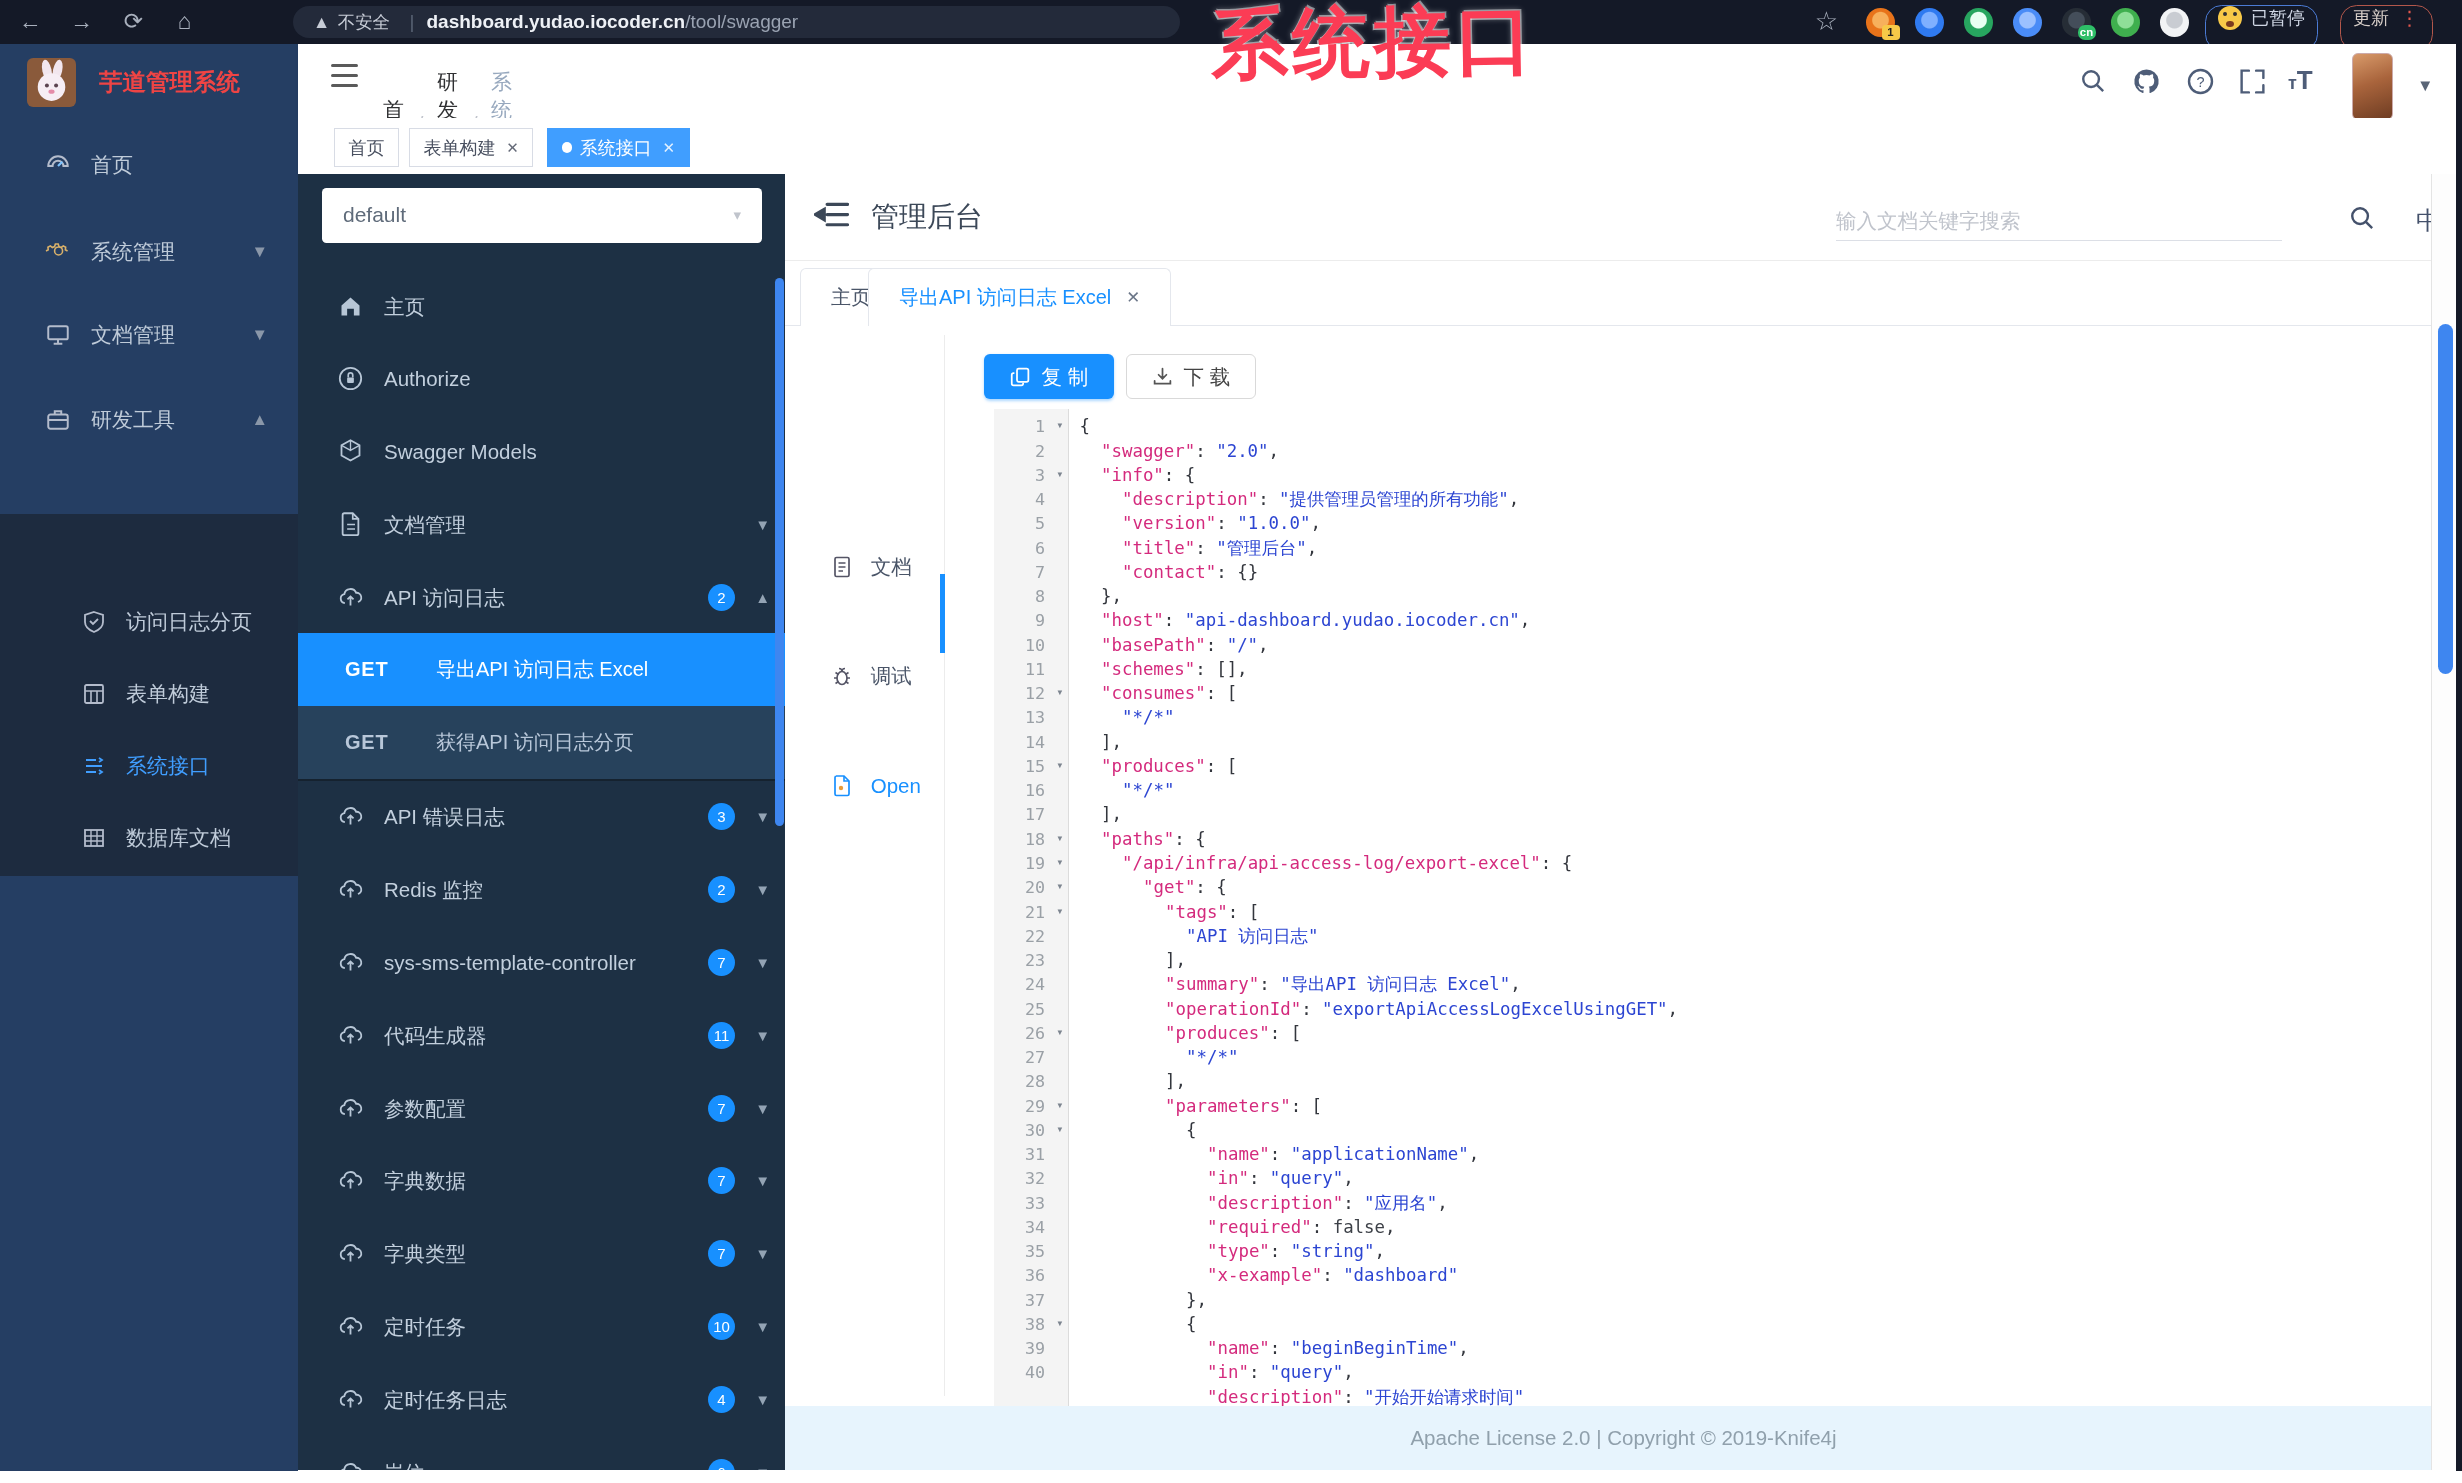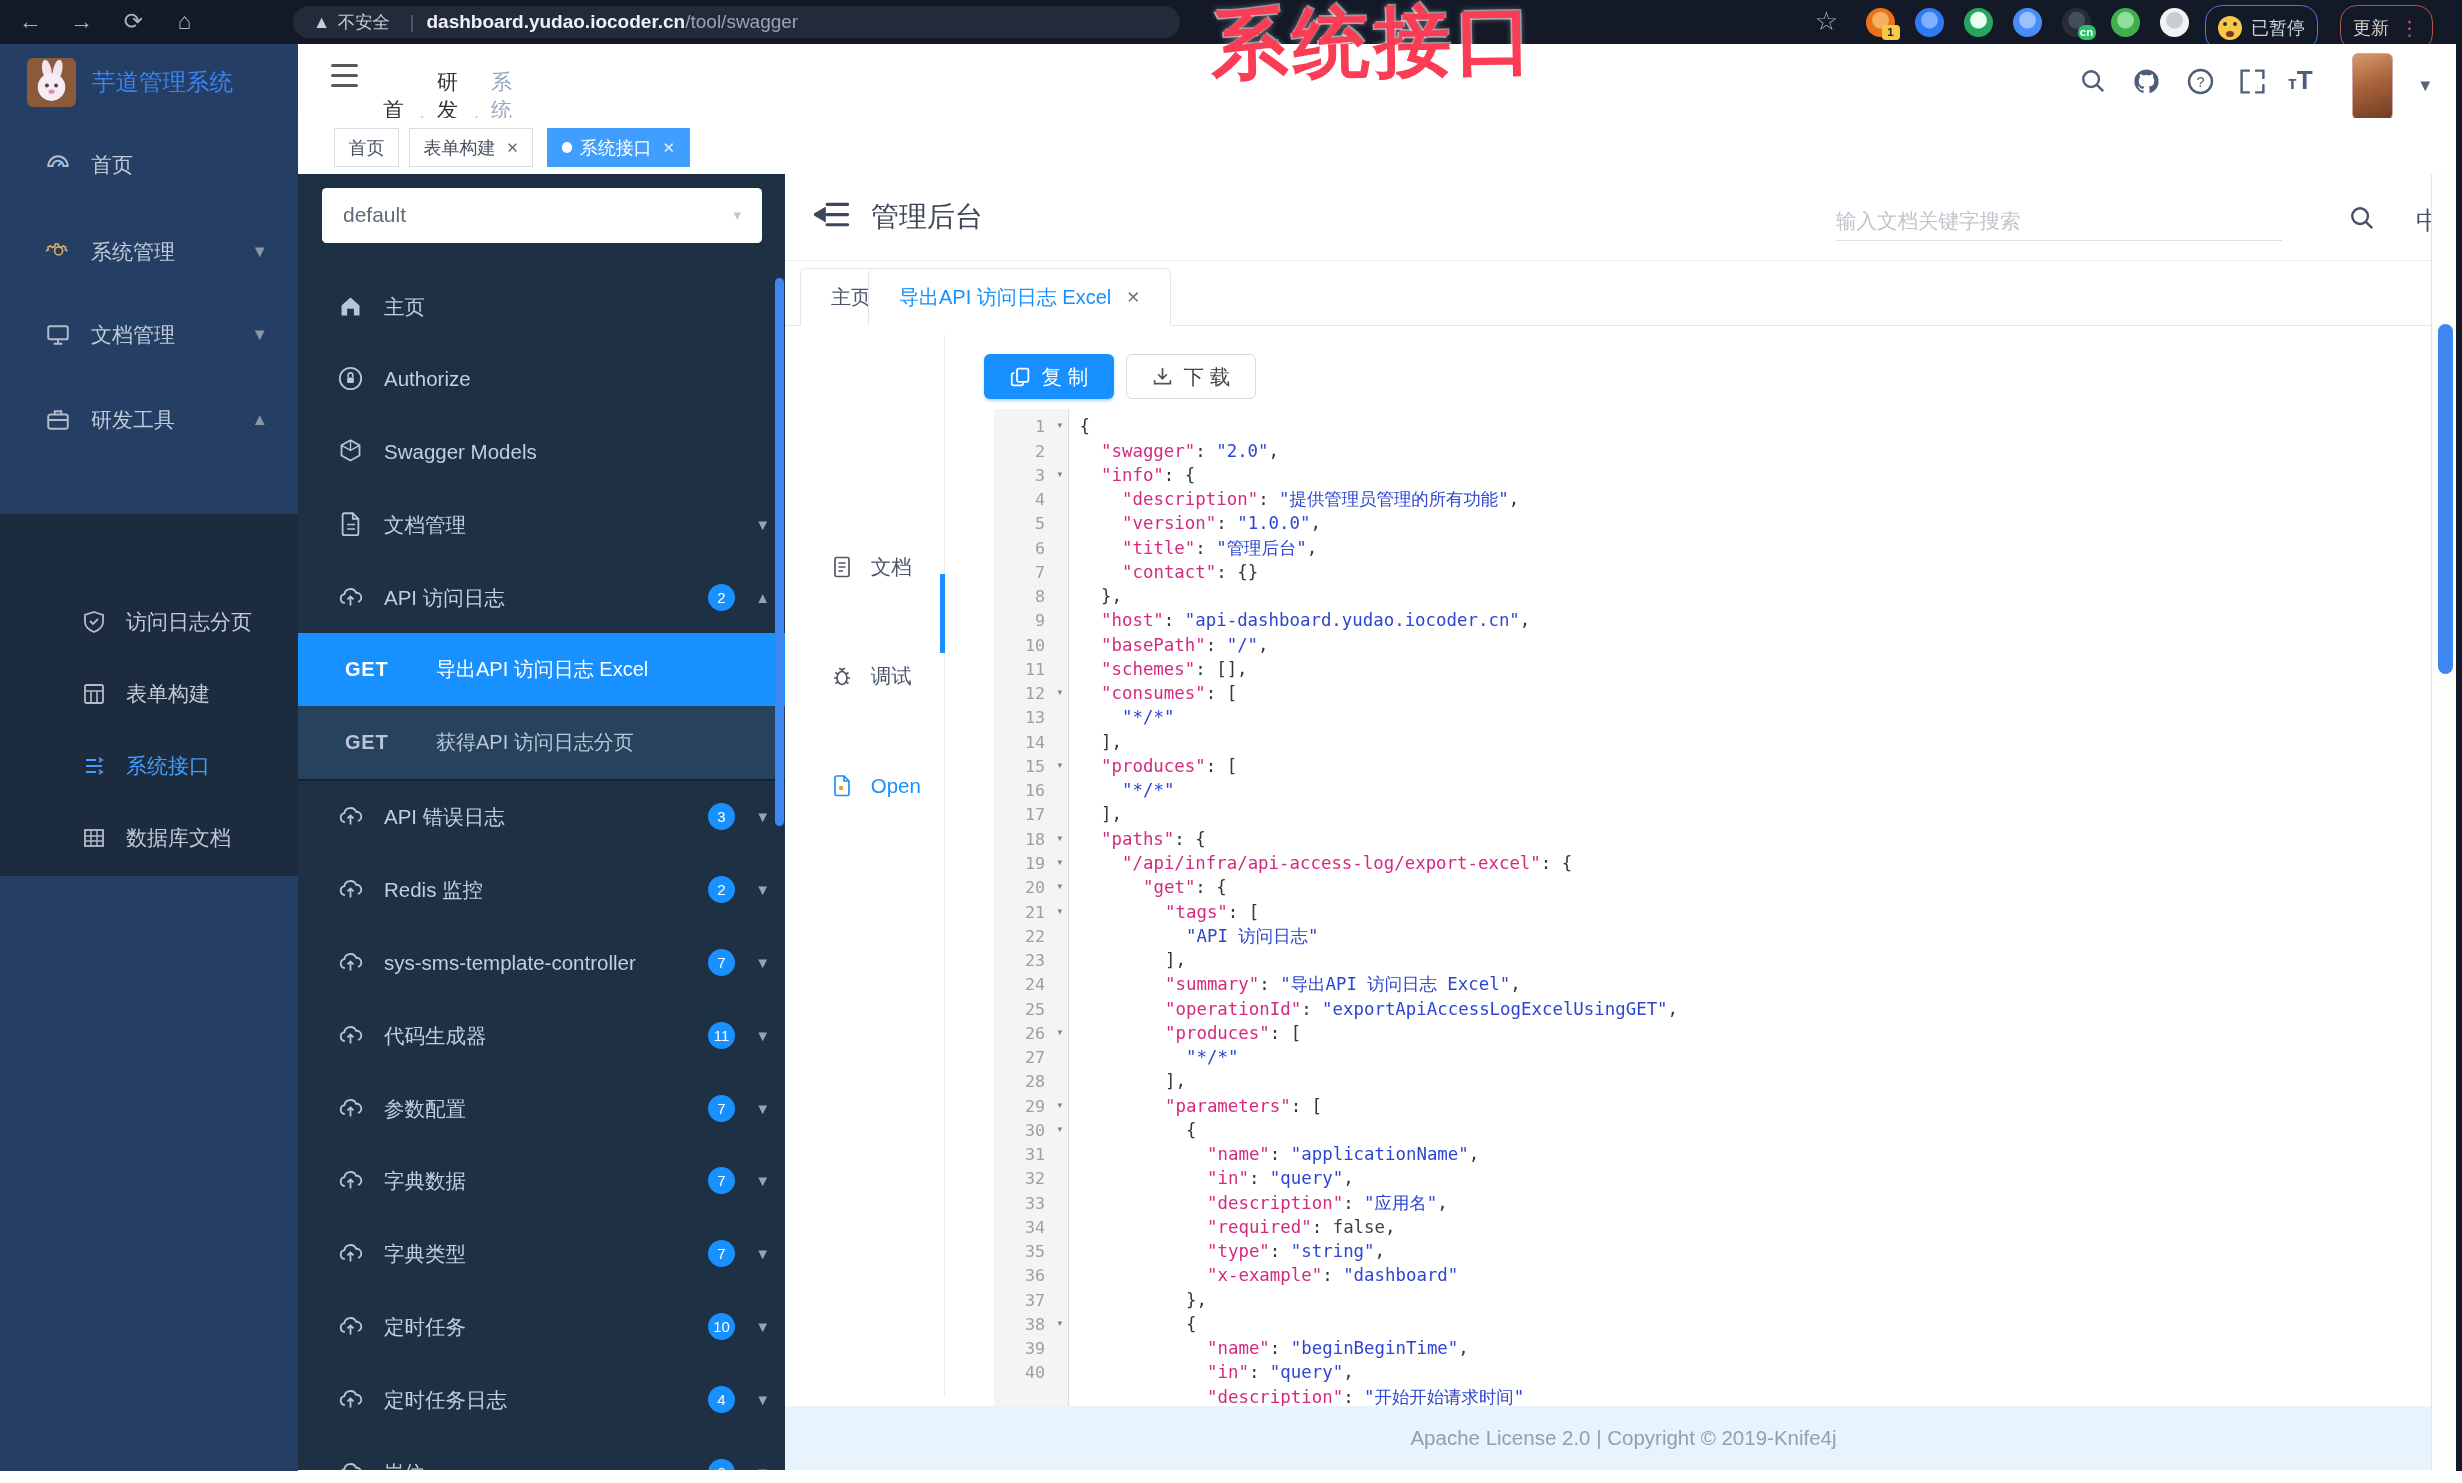--- a/index.html
+++ b/index.html
@@ -11,29 +11,29 @@
   
   #chrome{left:0;top:0;width:2462px;height:44px;background:#141927}
   .nav-ic{color:#a9b0bd;font-size:23px;width:33px;height:33px;display:flex;align-items:center;justify-content:center}
   #urlbar{left:293px;top:6px;width:887px;height:32px;background:#232a3a;border-radius:16px;color:#e8eaed;font-size:19px;display:flex;align-items:center;padding:0 20px;box-sizing:border-box}
   #urlbar .warn{color:#c7ccd6;margin-right:7.6px;font-size:17.4px}
   #urlbar .sep{color:#5a6375;margin:0 12px;font-weight:100}
   #urlbar .host{color:#eef1f6;font-weight:bold}
   #urlbar .path{color:#9aa3b2;font-weight:normal}
   .ext{width:29px;height:29px;border-radius:7.6px;position:relative;display:flex;align-items:center;justify-content:center}
   .ext .bdg{position:absolute;right:-4.5px;bottom:-3px;min-width:15px;height:15px;border-radius:3.8px;font-size:11.4px;color:#222;display:flex;align-items:center;justify-content:center;padding:0 1.5px;font-weight:bold}
-  .chip{height:46px;border-radius:16.7px;display:flex;align-items:center;padding:0 12px;box-sizing:border-box;font-size:18px}
+  .chip{height:46px;border-radius:16.7px;display:flex;padding:0 12px;box-sizing:border-box;font-size:18px}
 
   
   #overlay-callout{left:1211px;top:-9px;width:379px;font-size:77px;font-weight:bold;color:#fb3c55;letter-spacing:4.5px;z-index:99;text-shadow:-1.5px 1.5px 0 rgba(255,255,255,.55),1.5px -1.5px 0 rgba(255,255,255,.45),0 0 6px rgba(255,255,255,.5);transform:rotate(-1deg)}
 
   
   #sidebar{left:0;top:44px;width:298px;height:1427px;background:#253e63}
   #logo-row{left:0;top:44px;width:298px;height:76px;display:flex;align-items:center;padding-left:27px;box-sizing:border-box}
-  #logo-title{color:#3b82f6;font-size:23.5px;font-weight:normal;margin-left:16px}
+  #logo-title{color:#ef4444;font-size:23.5px;font-weight:bold;margin-left:23px}
   .side-item{position:absolute;left:0;width:298px;height:73px;display:flex;align-items:center;color:#bfcbd9;font-size:21px;cursor:pointer}
   .side-item .ic{width:26px;height:26px;margin-left:45px;margin-right:20px;color:#b4bccc}
   .side-item .chev{position:absolute;right:30px;color:#8a97a9;font-size:16.7px}
   #submenu{left:0;top:514px;width:298px;height:362px;background:#1d2b3f}
   .sub-item{position:absolute;left:0;width:298px;height:72px;display:flex;align-items:center;color:#bfcbd9;font-size:21px;cursor:pointer}
   .sub-item .ic{width:24px;height:24px;margin-left:82px;margin-right:20px;color:#b4bccc}
   .sub-item.active{color:#409eff}
   .sub-item.active .ic{color:#409eff}
 
   

